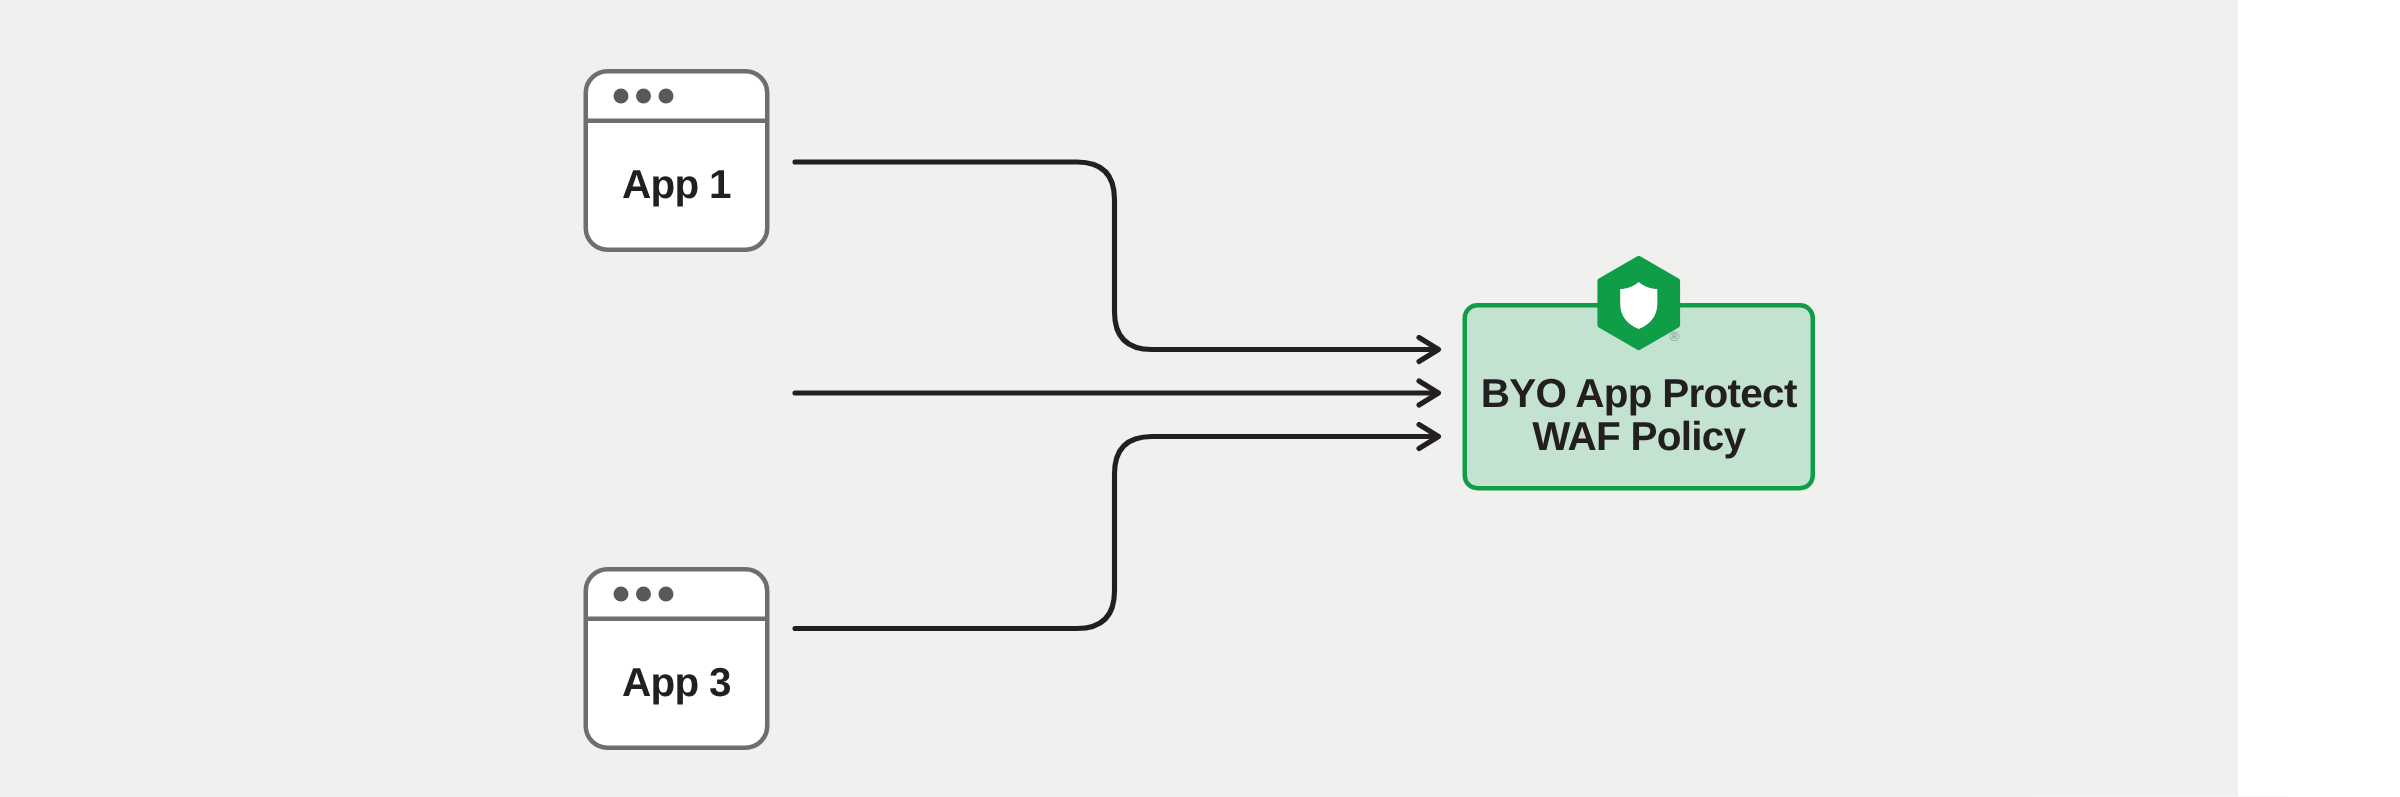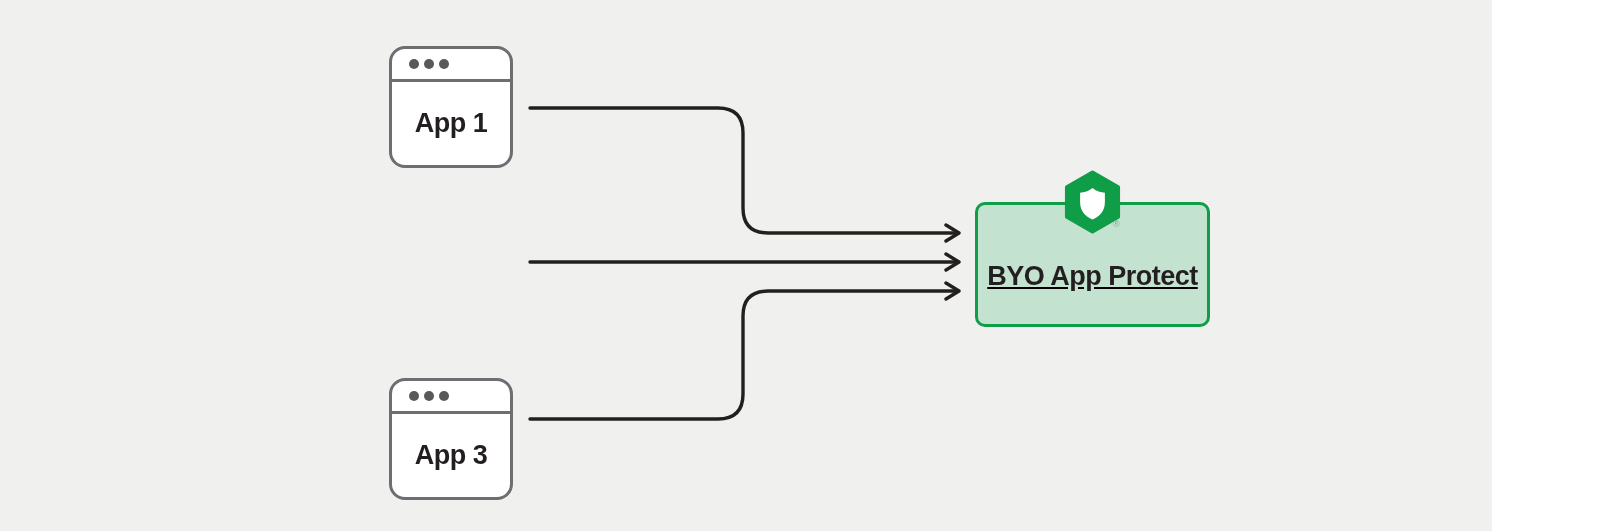--- a/index.html
+++ b/index.html
@@ -77,21 +77,20 @@
     height: 125px;
     background: var(--box-fill, #c4e2d0);
     border: 3.5px solid var(--green, #0f9d47);
     border-radius: 10px;
     box-sizing: border-box;
     display: flex;
     flex-direction: column;
     align-items: center;
     justify-content: center;
     padding-top: 24px;
-    text-decoration: underline;
   }
   .waf-label {
     text-align: center;
     font-size: 27px;
     font-weight: 700;
     line-height: 29px;
     letter-spacing: -0.5px;
     color: var(--text, #231f20);
   }
   .waf-label span { display: block; }
@@ -154,20 +153,21 @@
       </marker>
     </defs>
     <path class="arrow-path" d="M530,108 H718 Q743,108 743,133 V208 Q743,233 768,233 H958" marker-end="url(#arrowhead)"></path>
     <path class="arrow-path" d="M530,262 H958" marker-end="url(#arrowhead)"></path>
     <path class="arrow-path" d="M530,419 H718 Q743,419 743,394 V316 Q743,291 768,291 H958" marker-end="url(#arrowhead)"></path>
   </svg>
 
   <div class="waf-box">
     <div class="waf-label">
       <span>BYO App Protect</span>
+      <span>WAF Policy</span>
     </div>
   </div>
 
   <svg class="hex-icon" viewBox="0 0 61 66" aria-hidden="true">
     <polygon class="hex-shape" points="30.5,2.5 57,17.8 57,48.2 30.5,63.5 4,48.2 4,17.8"></polygon>
     <path class="shield-shape" d="M30.5 18.5 C34 21.6 39.3 23.2 43.3 23.4 V33.5 C43.3 42.3 38 47.8 30.5 51 C23 47.8 17.7 42.3 17.7 33.5 V23.4 C21.7 23.2 27 21.6 30.5 18.5 Z"></path>
   </svg>
 
   <span class="reg-mark">®</span>
 

